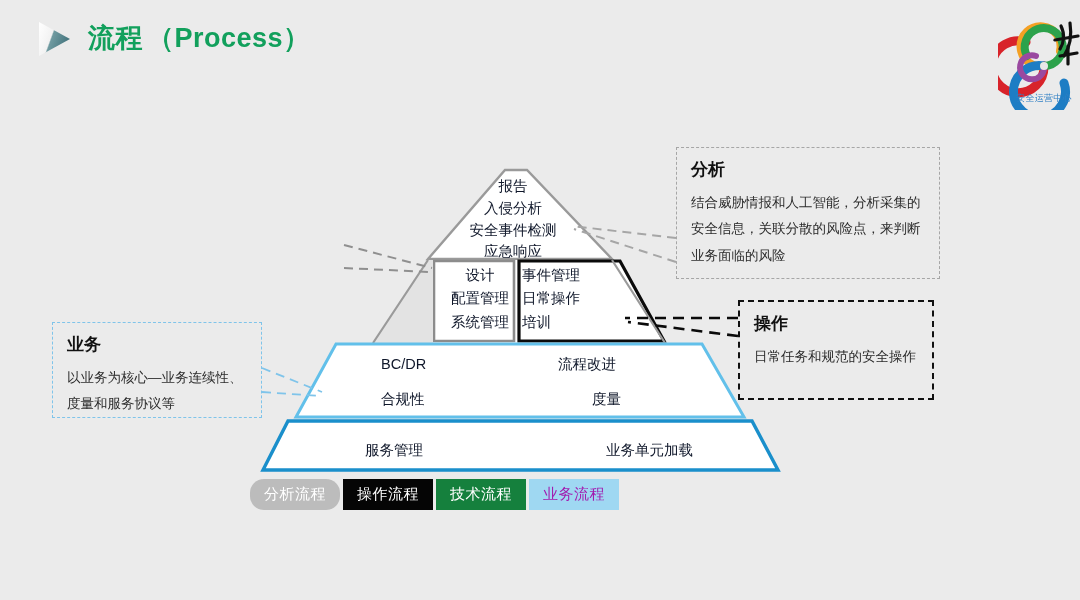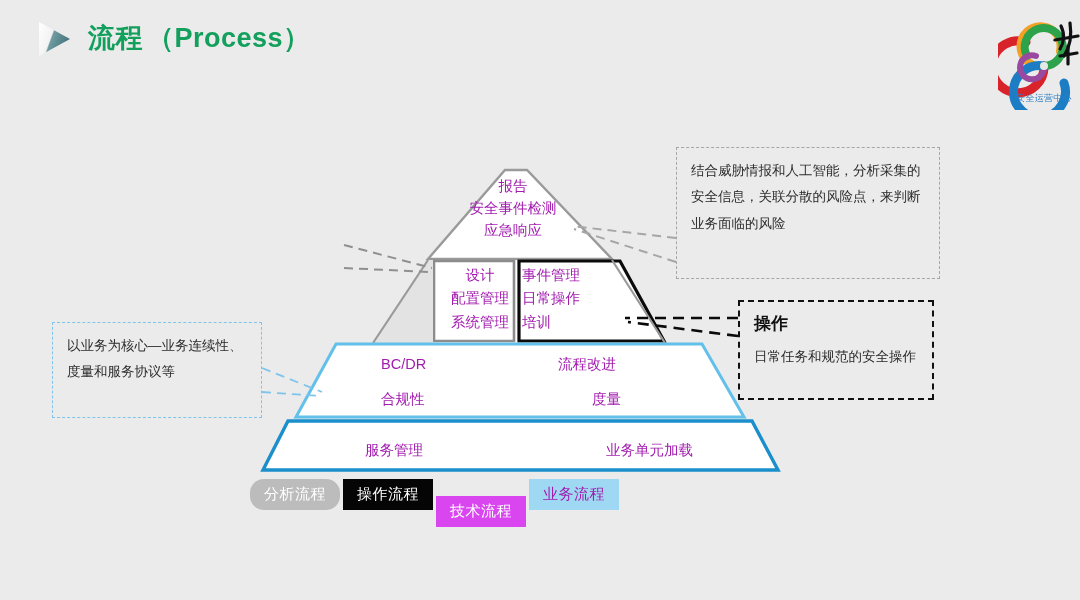--- a/index.html
+++ b/index.html
@@ -58,21 +58,21 @@
   
   #pyramid {
     position: absolute;
     left: 0; top: 0;
     width: 1080px; height: 600px;
   }
 
   
   .ptext {
     position: absolute;
-    color: #a21caf;
+    color: #0f172a;
     font-size: 14.5px;
     white-space: nowrap;
     line-height: 1.45;
   }
 
   #apex-text {
     left: 443px; top: 176px;
     width: 140px;
     text-align: center;
     font-size: 14.5px;
@@ -223,20 +223,21 @@
 
     <path d="M262,368 L322,392" fill="none" stroke="#7fc4ea" stroke-width="1.8" stroke-dasharray="9 6"></path>
     <path d="M262,392 L320,396" fill="none" stroke="#7fc4ea" stroke-width="1.8" stroke-dasharray="9 6"></path>
 
     <path d="M738,318 L625,318" fill="none" stroke="#0a0a0a" stroke-width="2.6" stroke-dasharray="11 7"></path>
     <path d="M738,336 L628,322" fill="none" stroke="#0a0a0a" stroke-width="2.6" stroke-dasharray="11 7"></path>
   </svg>
 
   <div class="ptext" id="apex-text">
     <div>报告</div>
+    <div>入侵分析</div>
     <div>安全事件检测</div>
     <div>应急响应</div>
   </div>
 
   <div class="ptext" id="tier2-left-text">
     <div>设计</div>
     <div>配置管理</div>
     <div>系统管理</div>
   </div>
 
@@ -249,40 +250,42 @@
   <div class="ptext" id="tier3-l1">BC/DR</div>
   <div class="ptext" id="tier3-l2">合规性</div>
   <div class="ptext" id="tier3-r1">流程改进</div>
   <div class="ptext" id="tier3-r2">度量</div>
 
   <div class="ptext" id="tier4-l">服务管理</div>
   <div class="ptext" id="tier4-r">业务单元加载</div>
 
 
   <div class="callout" id="callout-analysis">
+    <div class="c-title">分析</div>
     <div class="c-body">结合威胁情报和人工智能，分析采集的安全信息，关联分散的风险点，来判断业务面临的风险</div>
   </div>
 
   <div class="callout" id="callout-business">
+    <div class="c-title">业务</div>
     <div class="c-body">以业务为核心—业务连续性、度量和服务协议等</div>
   </div>
 
   <div class="callout" id="callout-operation">
     <div class="c-title">操作</div>
     <div class="c-body">日常任务和规范的安全操作</div>
   </div>
 
   <div id="legend">
     <div class="legend-item" style="background: rgb(188, 188, 188); color: rgb(255, 255, 255); border-radius: 14px;">
       <span>分析流程</span>
     </div>
     <div class="legend-item" style="background: rgb(5, 5, 5); color: rgb(255, 255, 255);">
       <span>操作流程</span>
     </div>
-    <div class="legend-item" style="background: #d946ef; color: rgb(255, 255, 255); margin-top: 17px;">
+    <div class="legend-item" style="background: #15803d; color: rgb(255, 255, 255);">
       <span>技术流程</span>
     </div>
     <div class="legend-item" style="background: rgb(159, 216, 242); color: #a21caf;">
       <span>业务流程</span>
     </div>
   </div>
 
 </div>
 
 </body></html>

